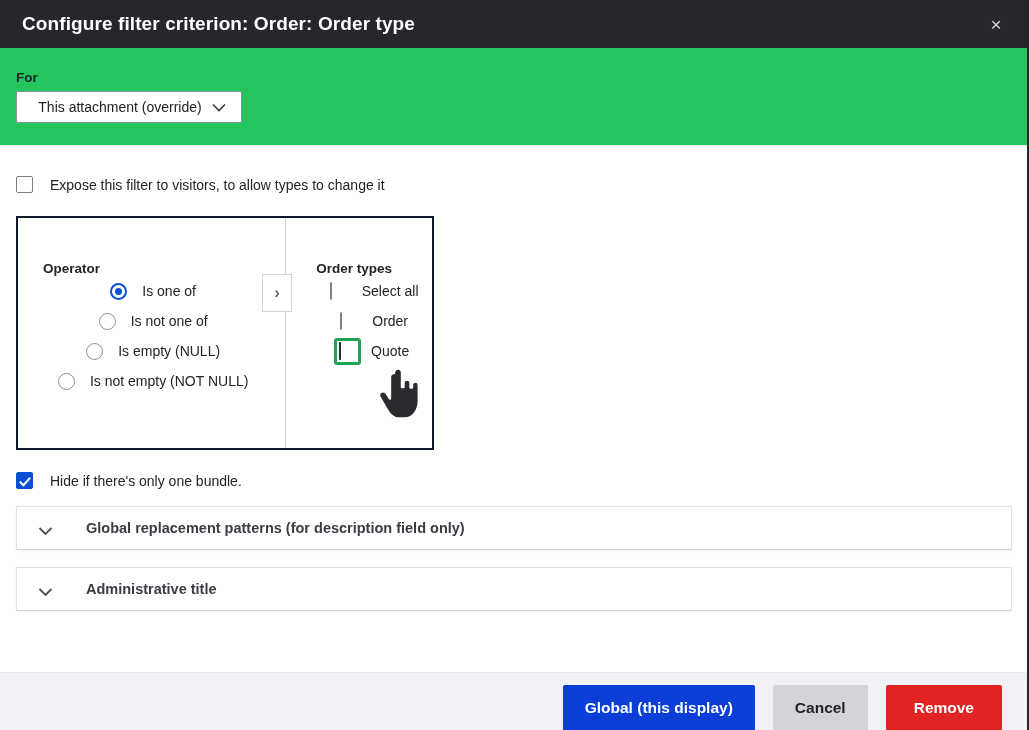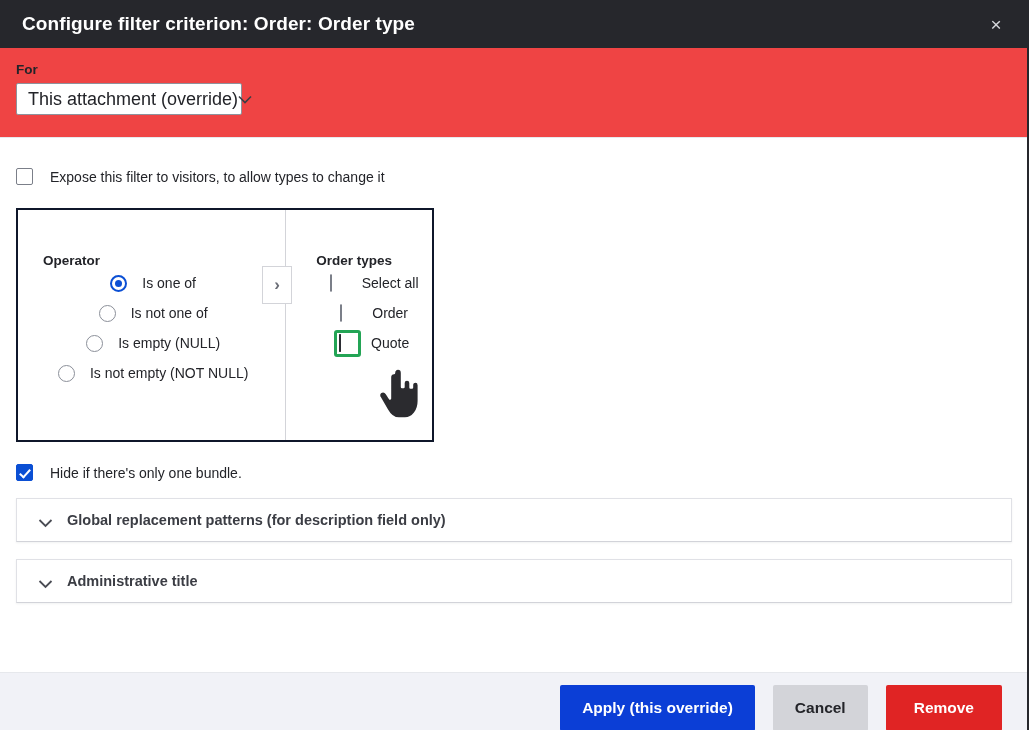--- a/index.html
+++ b/index.html
@@ -56,22 +56,22 @@
     font-size: 19px;
     line-height: 1;
     cursor: pointer;
     background: transparent;
     border: 0;
     font-family: "Liberation Sans", sans-serif;
   }
 
   
   .for-band {
-    background: #ef4444;
-    padding: 14px 0 22px 16px;
+    background: #22c55e;
+    padding: 22px 0 22px 16px;
     border-bottom: 1px solid #e6e8ec;
   }
   .for-label {
     font-size: 13.5px;
     font-weight: bold;
     color: #232429;
     margin: 0 0 6px 0;
   }
   .select-box {
     width: 226px;
@@ -79,24 +79,25 @@
     background: #ffffff;
     border: 1px solid #8e929c;
     border-radius: 2px;
     display: flex;
     align-items: center;
     padding: 0 10px 0 11px;
     cursor: pointer;
     position: relative;
   }
   .select-value {
-    font-size: 18px;
+    font-size: 14px;
     color: #232429;
     flex: 1;
     white-space: nowrap;
+    text-align: center;
   }
   .chev {
     width: 14px;
     height: 9px;
     flex: 0 0 auto;
     margin-right: 5px;
   }
   .chev svg { display: block; }
 
   
@@ -291,20 +292,21 @@
     width: 996px;
     height: 44px;
     background: #ffffff;
     border: 1px solid #e0e1e6;
     border-bottom-color: #d2d3d9;
     box-shadow: 0 1px 2px rgba(24,26,32,.06);
     display: flex;
     align-items: center;
     padding-left: 21px;
     cursor: pointer;
+    gap: 19px;
   }
   .det-chev {
     width: 15px;
     height: 10px;
     margin-right: 14px;
     flex: 0 0 auto;
   }
   .det-title {
     font-size: 14.5px;
     font-weight: bold;
@@ -447,18 +449,18 @@
 
   </div>
 
   <div class="cursor">
     <svg viewBox="0 0 46 54" width="46" height="54">
       <path d="M18 6 C18 3 20 1.5 22 1.5 C24 1.5 26 3 26 6 L26 20 L27.5 20 L27.5 16 C27.5 13.5 29.5 12.5 31 12.5 C32.8 12.5 34.5 13.8 34.5 16 L34.5 20.5 L36 20.5 L36 18 C36 15.8 37.8 14.6 39.4 14.6 C41 14.6 42.8 15.8 42.8 18.2 L42.8 34 C42.8 43.5 37 51.5 29 51.5 L23 51.5 C17 51.5 13.5 47.5 11 43 L3.5 30 C2.3 27.8 3.4 25.4 5.6 24.6 C7.5 23.9 9.6 24.7 10.8 26.6 L14 31.5 L14 10 C14 7.4 15.8 6 18 6 Z" fill="#2b2b2f" stroke="#ffffff" stroke-width="2.4" stroke-linejoin="round"></path>
     </svg>
   </div>
 
   <div class="footer">
-    <button class="btn btn-primary">Apply (this override)</button>
+    <button class="btn btn-primary">Global (this display)</button>
     <button class="btn btn-secondary">Cancel</button>
     <button class="btn btn-danger">Remove</button>
   </div>
 
 </div>
 
 </body></html>

